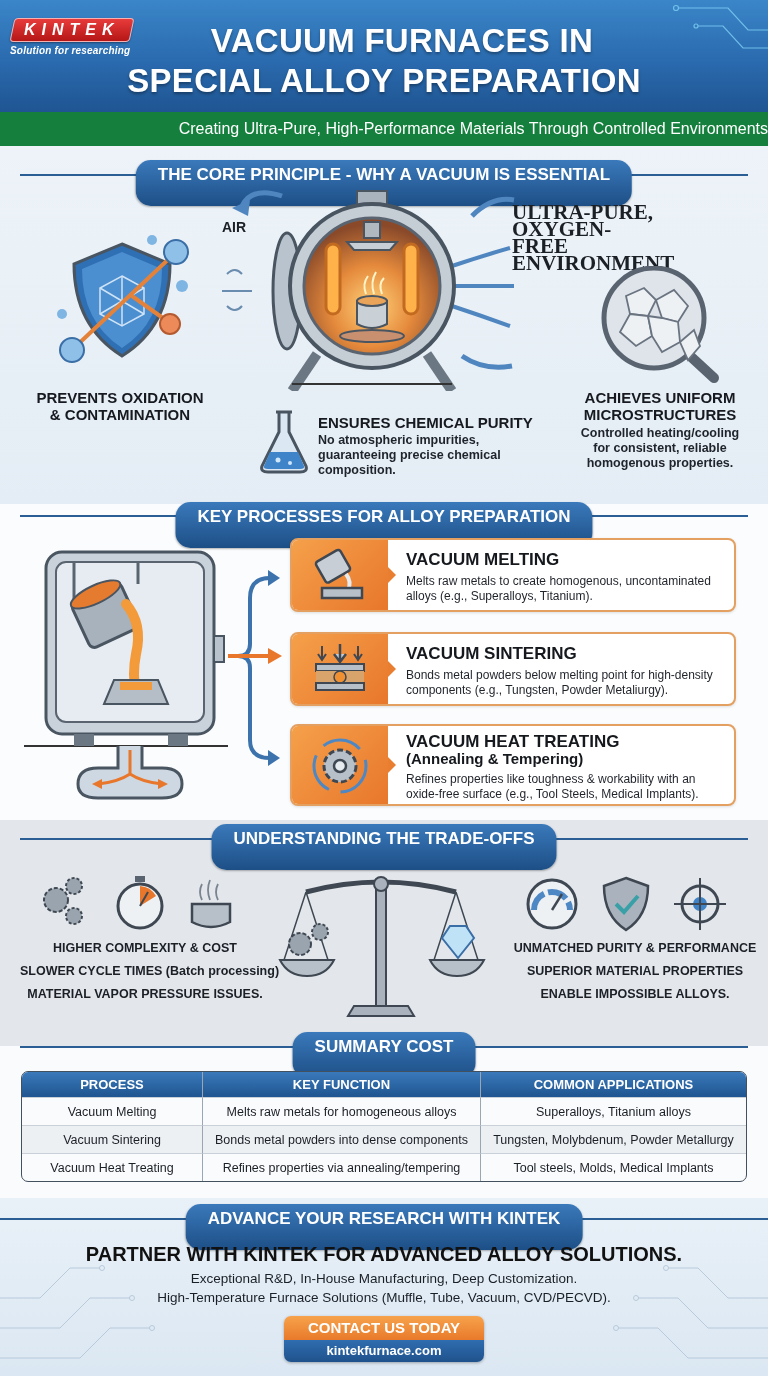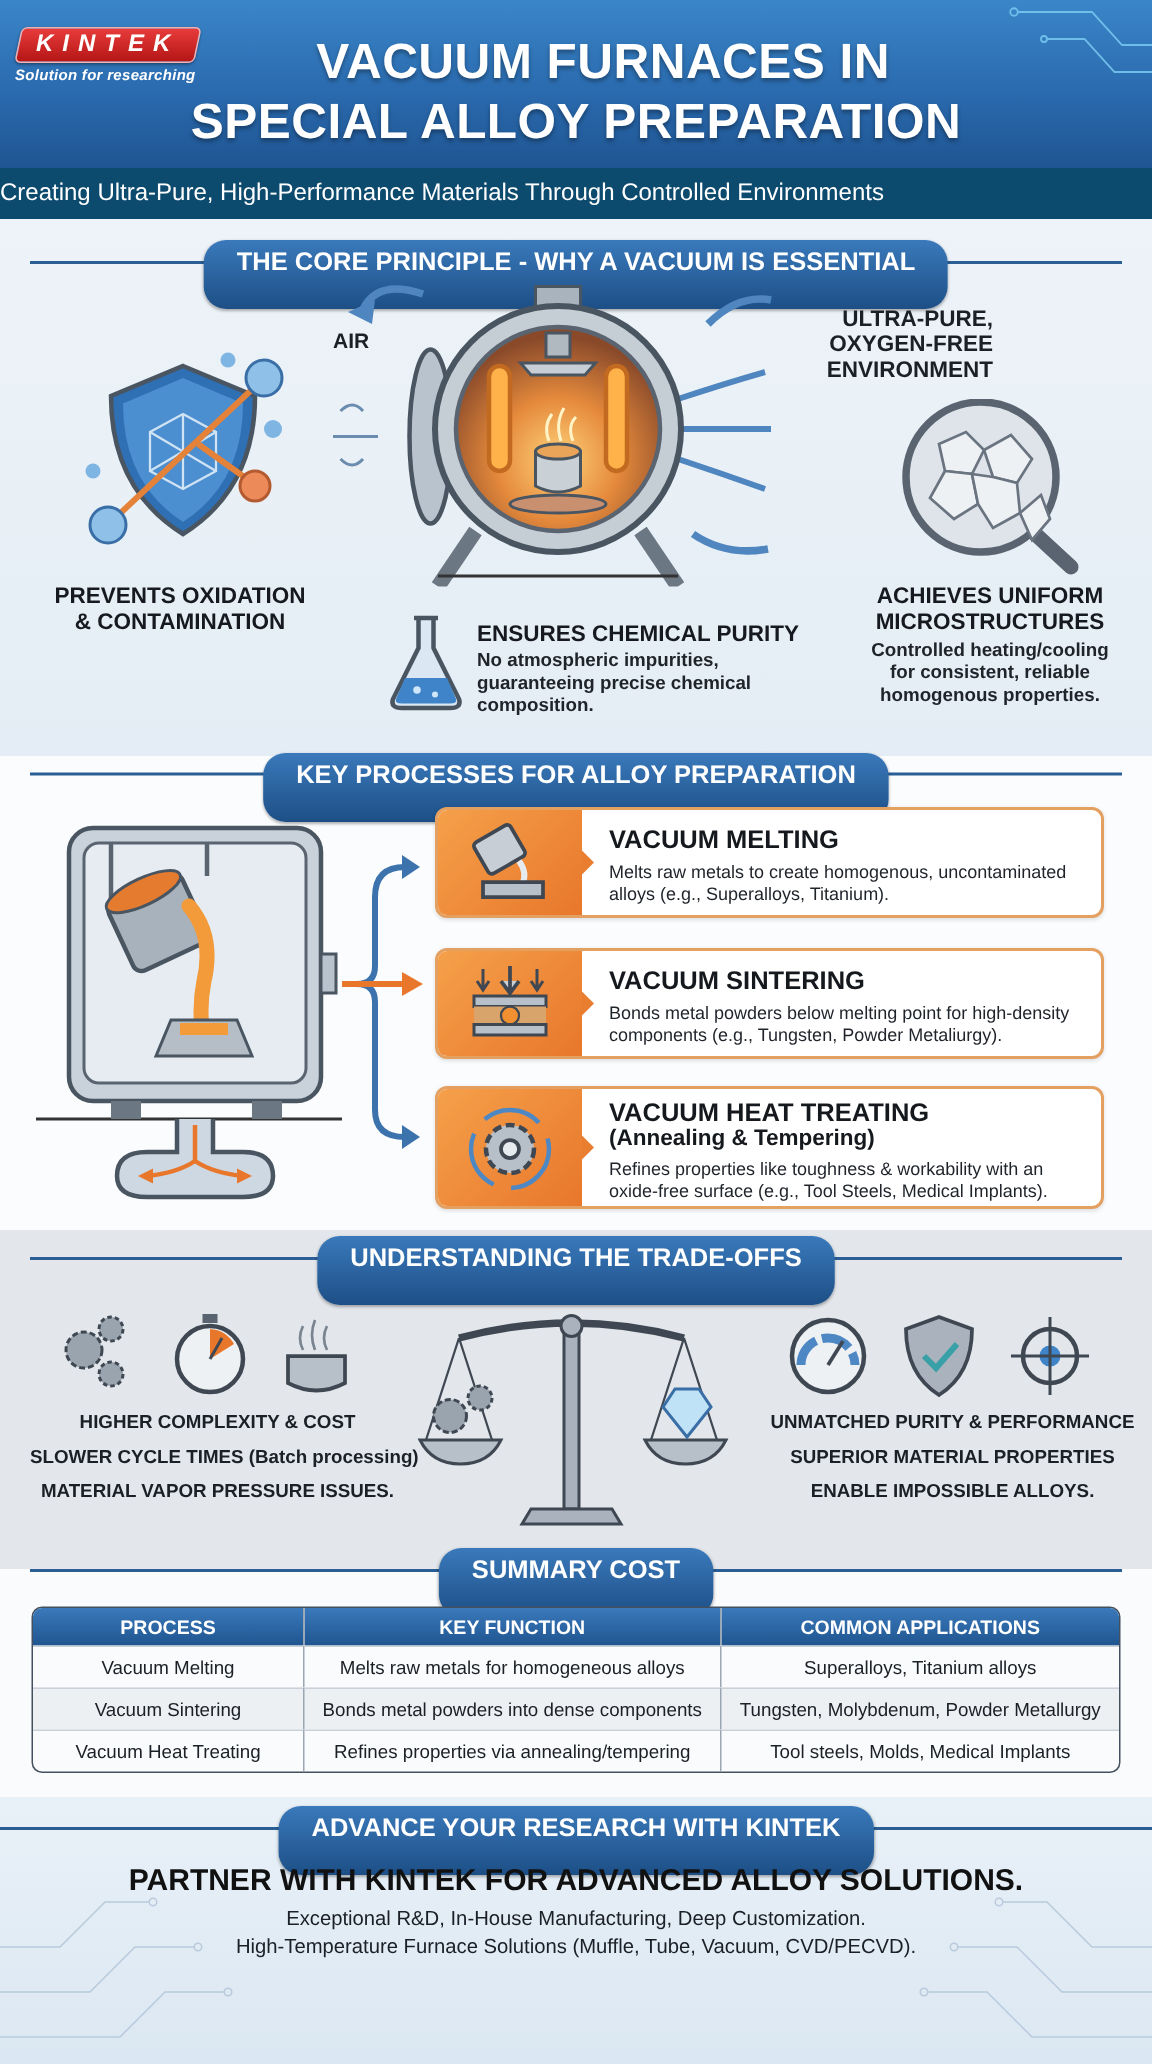--- a/index.html
+++ b/index.html
@@ -9,32 +9,32 @@
   
   .header { position: absolute; left: 0; top: 0; width: 768px; height: 112px; background: linear-gradient(180deg, #3a86c8 0%, #2a6aae 55%, #1f5592 100%); overflow: hidden; }
   .circuit-h { position: absolute; right: 0; top: 0; width: 260px; height: 60px; }
   .logo { position: absolute; left: 10px; top: 18px; width: 130px; }
   .logo-badge { display: block; width: 120px; height: 24px; margin-left: 2px; background: linear-gradient(180deg, #e83b3b, #b51616); border-radius: 4px; transform: skewX(-12deg); border: 1px solid #f6b0b0; box-shadow: 0 1px 2px rgba(0,0,0,.4); text-align: center; }
   .logo-badge span { display: inline-block; transform: skewX(12deg); color: #fff; font-weight: bold; font-style: italic; font-size: 16px; letter-spacing: 6px; line-height: 22px; }
   .logo-sub { display: block; color: #fff; font-size: 10px; font-weight: bold; font-style: italic; margin-top: 3px; letter-spacing: .2px; }
   .title { position: absolute; left: 0; width: 768px; text-align: center; color: #fff; font-weight: bold; font-size: 33px; letter-spacing: .3px; text-shadow: 0 2px 3px rgba(0,0,0,.35); line-height: 38px; }
   .title.l1 { top: 22px; left: 18px; }
   .title.l2 { top: 62px; }
-  .subtitle-bar { position: absolute; left: 0; top: 112px; width: 768px; height: 34px; background: #0c4a6e; color: #fff; text-align: left; font-size: 16px; line-height: 34px; }
+  .subtitle-bar { position: absolute; left: 0; top: 112px; width: 768px; height: 34px; background: #15803d; color: #fff; text-align: right; font-size: 16px; line-height: 34px; padding-left: 40px; }
 
   
   .sec-line { position: absolute; left: 20px; right: 20px; height: 2px; background: #2b5e95; }
   .pill { position: absolute; left: 50%; transform: translateX(-50%); height: 46px; padding: 0 22px; background: linear-gradient(180deg, #3a79bb, #1d4f86); color: #fff; font-weight: bold; font-size: 17px; line-height: 30px; border-radius: 15px; white-space: nowrap; box-shadow: 0 1px 2px rgba(0,0,0,.3); }
 
   
   .core { position: absolute; left: 0; top: 146px; width: 768px; height: 358px; background: linear-gradient(180deg, #edf3f8, #e4edf5); }
   .feat-title { position: absolute; font-weight: bold; font-size: 15px; text-align: center; color: #16191f; line-height: 17px; }
   .feat-desc { position: absolute; font-size: 12.5px; font-weight: bold; text-align: center; color: #1f232a; line-height: 15px; }
   .label-air { position: absolute; left: 222px; top: 73px; font-weight: bold; font-size: 14px; }
-  .label-env { position: absolute; left: 512px; top: 58px; width: 150px; text-align: right; font-weight: bold; font-size: 15px; line-height: 17px; }
+  .label-env { position: absolute; left: 512px; top: 58px; width: 150px; text-align: left; font-weight: bold; font-size: 21px; line-height: 17px; font-family: Liberation Serif, serif; }
 
   
   .proc { position: absolute; left: 0; top: 504px; width: 768px; height: 316px; background: #fbfcfd; }
   .card { position: absolute; left: 290px; width: 446px; height: 74px; border: 2px solid #e4a060; border-radius: 8px; background: #fff; overflow: hidden; box-shadow: 0 1px 3px rgba(0,0,0,.12); }
   .card-icon { position: absolute; left: 0; top: 0; width: 96px; height: 100%; background: linear-gradient(135deg, #f5a04a, #e8772b); }
   .card-icon::after { content: ""; position: absolute; right: -8px; top: 50%; margin-top: -8px; border-left: 8px solid #ea7e30; border-top: 8px solid transparent; border-bottom: 8px solid transparent; }
   .card-icon svg { position: absolute; left: 16px; top: 8px; }
   .card-title { position: absolute; left: 114px; top: 10px; font-weight: bold; font-size: 17px; color: #15181d; }
   .card-sub { position: absolute; left: 114px; top: 31px; font-weight: bold; font-size: 15px; color: #15181d; }
   .card-desc { position: absolute; left: 114px; right: 10px; font-size: 12px; line-height: 15px; color: #1f232a; }
@@ -367,15 +367,19 @@
           <circle cx="636" cy="40" r="2.5"></circle>
         <path d="M768 100 H688 L658 70 H618"></path>
           <circle cx="616" cy="70" r="2.5"></circle>
       </g>
     </svg>
     <div class="sec-line" style="top:20px;left:0;right:0"></div>
     <div class="pill" style="top:6px">ADVANCE YOUR RESEARCH WITH KINTEK</div>
     <div class="cta-head" style="top:45px">PARTNER WITH KINTEK FOR ADVANCED ALLOY SOLUTIONS.</div>
     <div class="cta-text" style="top:73px">Exceptional R&amp;D, In-House Manufacturing, Deep Customization.</div>
     <div class="cta-text" style="top:92px">High-Temperature Furnace Solutions (Muffle, Tube, Vacuum, CVD/PECVD).</div>
+    <div class="btn-wrap">
+      <span class="btn-contact">CONTACT US TODAY</span>
+      <span class="btn-url">kintekfurnace.com</span>
+    </div>
   </div>
 
 </div>
 
 </body></html>

